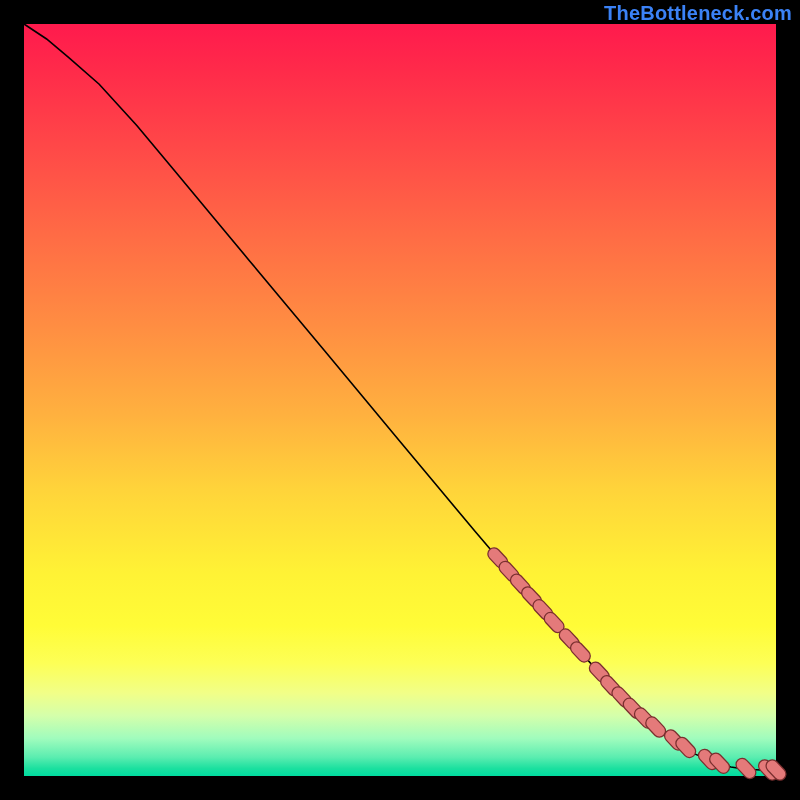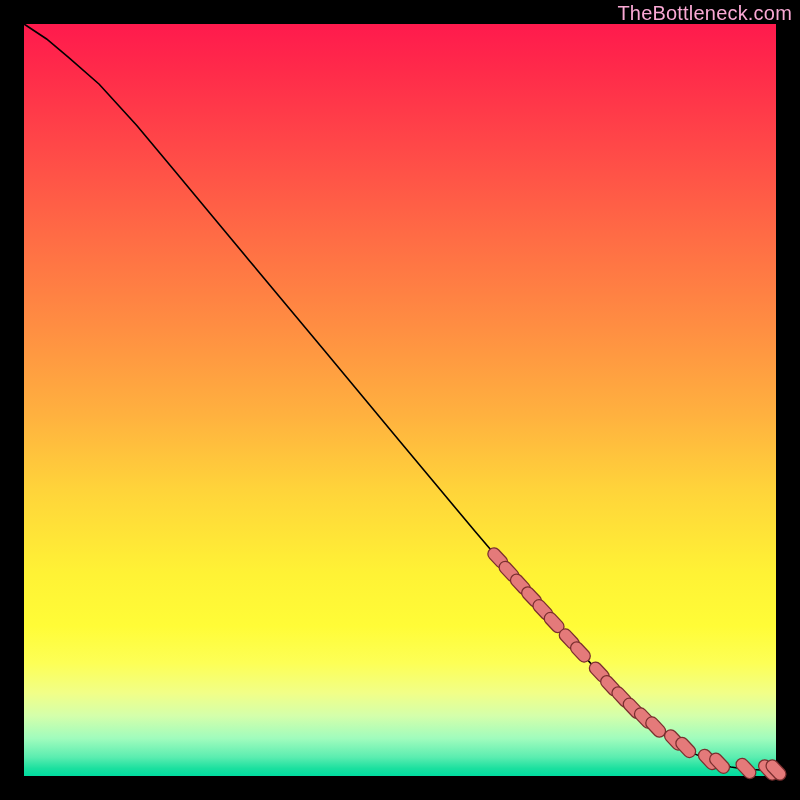--- a/index.html
+++ b/index.html
@@ -43,23 +43,23 @@
       #a0fcbd 95%,
       #5bedb0 97.5%,
       #1be09f 99%,
       #00dca0 100%
     );
   }
   .watermark {
     position: absolute;
     top: 2px;
     right: 8px;
-    color: #f9a8d4;
+    color: #3b82f6;
     font-size: 20px;
-    font-weight: 400;
+    font-weight: 700;
     letter-spacing: 0.2px;
     user-select: none;
   }
   svg.curve {
     position: absolute;
     top: 0;
     left: 0;
     width: 752px;
     height: 752px;
     overflow: visible;

